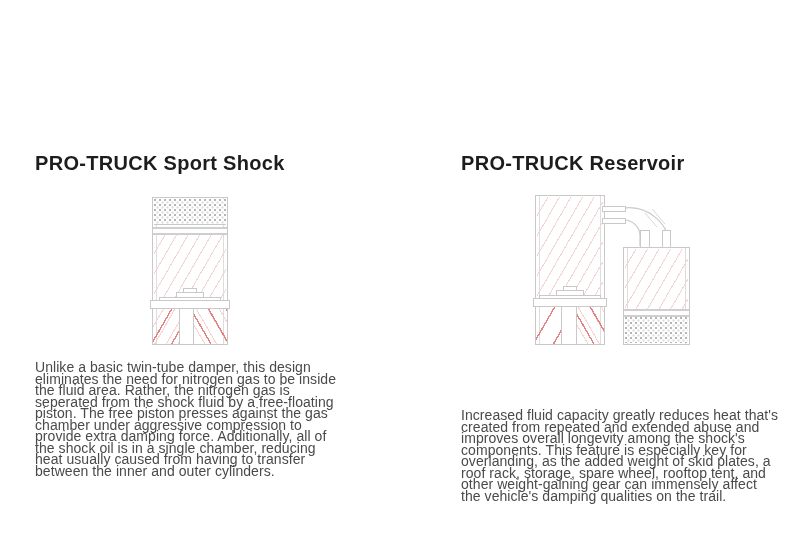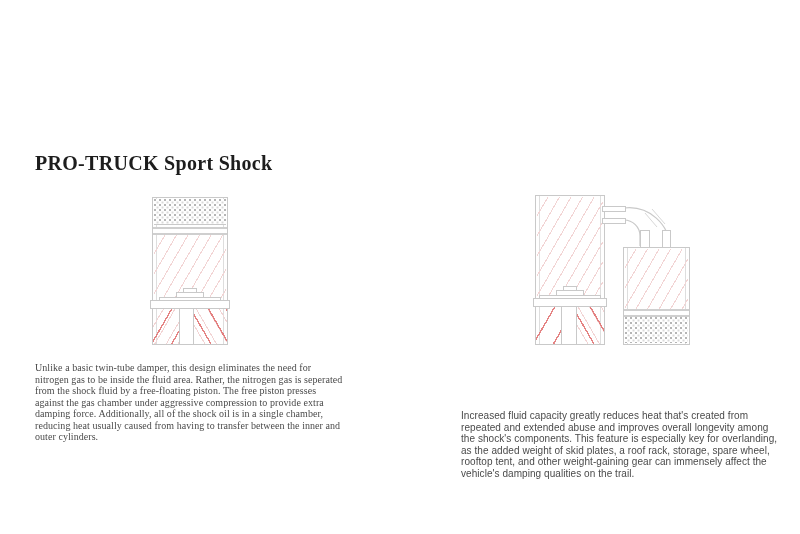--- a/index.html
+++ b/index.html
@@ -11,27 +11,27 @@
     --title-text:#1d1d1d;
     --body-text:#4a4a4a;
     --background:#ffffff;
   }
   *{margin:0;padding:0;box-sizing:border-box;}
   html,body{width:800px;height:534px;overflow:hidden;background:var(--background);
     font-family:"Liberation Sans","DejaVu Sans",sans-serif;}
   .page{position:relative;width:800px;height:534px;background:var(--background);}
 
   .section{position:absolute;top:146px;width:332px;height:330px;}
-  #left-section{left:35px;font-family:Liberation Serif, serif;}
+  #left-section{left:35px;}
   #right-section{left:461px;}
 
   .section-title{position:absolute;top:6px;left:0;font-size:20px;font-weight:800;
     letter-spacing:.3px;color:var(--title-text);line-height:23px;white-space:nowrap;}
 
-  .section-desc{position:absolute;top:216px;left:0;font-size:10px;line-height:11.5px;
+  .section-desc{position:absolute;top:216px;left:0;font-size:14px;line-height:11.5px;
     color:var(--body-text);letter-spacing:.06px;}
   #left-section .section-desc{width:308px;}
   #right-section .section-desc{width:318px;margin-top:48px;}
 
   
   .part{position:absolute;}
   .hatch{background-image:repeating-linear-gradient(120deg,transparent 0 9px,var(--hatch-pink) 9px 10px);}
   .dots{background-color:#fff;
     background-image:
       radial-gradient(circle at 1px 1px,var(--dot-gray) .8px,transparent 1.15px),
@@ -109,20 +109,21 @@
       <div class="part p-plate"></div>
       <div class="part bl-left red-left"></div>
       <div class="part p-rod bl-rod"></div>
       <div class="part bl-right red-right"></div>
     </div>
 
     <p class="section-desc">Unlike a basic twin-tube damper, this design eliminates the need for nitrogen gas to be inside the fluid area. Rather, the nitrogen gas is seperated from the shock fluid by a free-floating piston. The free piston presses against the gas chamber under aggressive compression to provide extra damping force. Additionally, all of the shock oil is in a single chamber, reducing heat usually caused from having to transfer between the inner and outer cylinders.</p>
   </section>
 
   <section class="section" id="right-section">
+    <h2 class="section-title">PRO-TRUCK Reservoir</h2>
 
     <div>
       <div class="part cyl wallbox">
         <div class="part cyl-fluid hatch"></div>
         <div class="part p-cap1"></div>
         <div class="part p-cap2"></div>
         <div class="part p-bar"></div>
         <div class="part p-plate"></div>
         <div class="part cl-left hatch red-only-left"></div>
         <div class="part p-rod cl-rod"></div>

